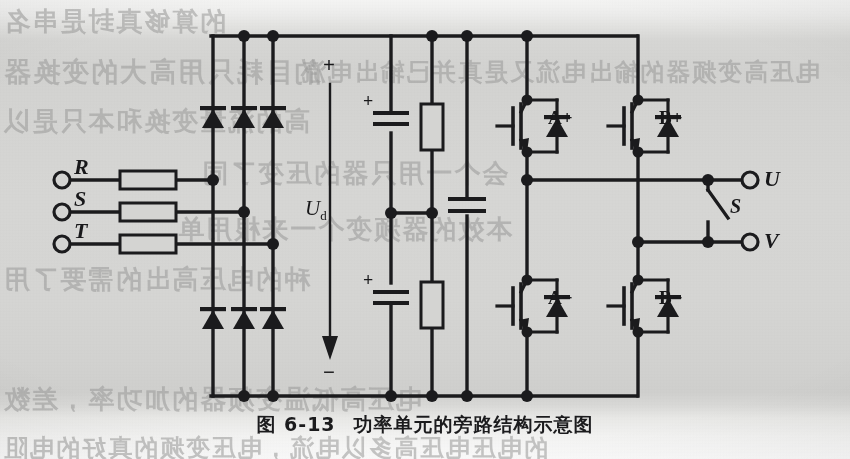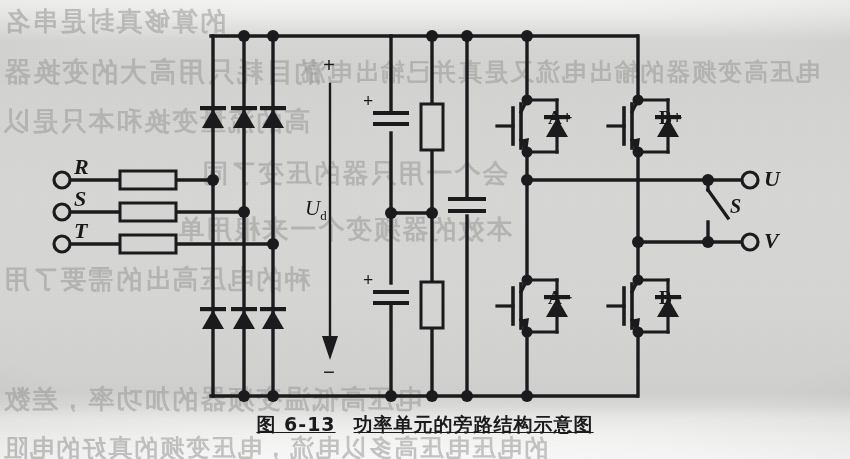--- a/index.html
+++ b/index.html
@@ -113,21 +113,20 @@
     left: 0;
     top: 412px;
     width: 850px;
     text-align: center;
     font-family: "DejaVu Sans", sans-serif;
     font-weight: 700;
     font-size: 19px;
     color: #1b1b1d;
     letter-spacing: 1px;
     user-select: none;
-    text-decoration: underline;
   }
   #caption .cap-num { margin-right: 18px; }
 </style>
 </head>
 <body>
 
 <div id="page">
 
   <div id="paper-base"></div>
 

